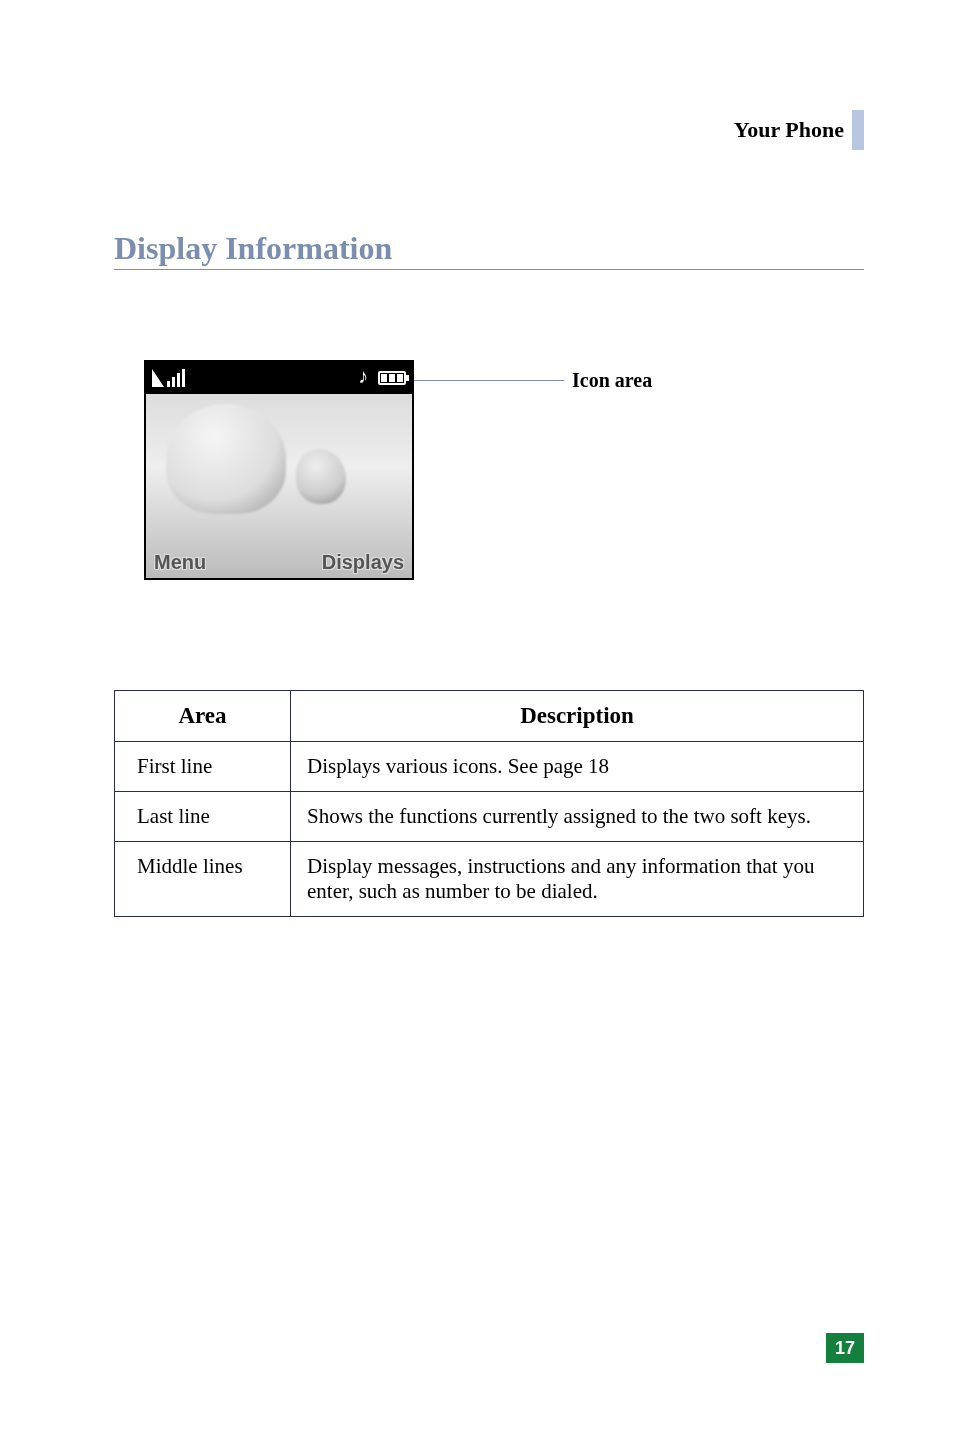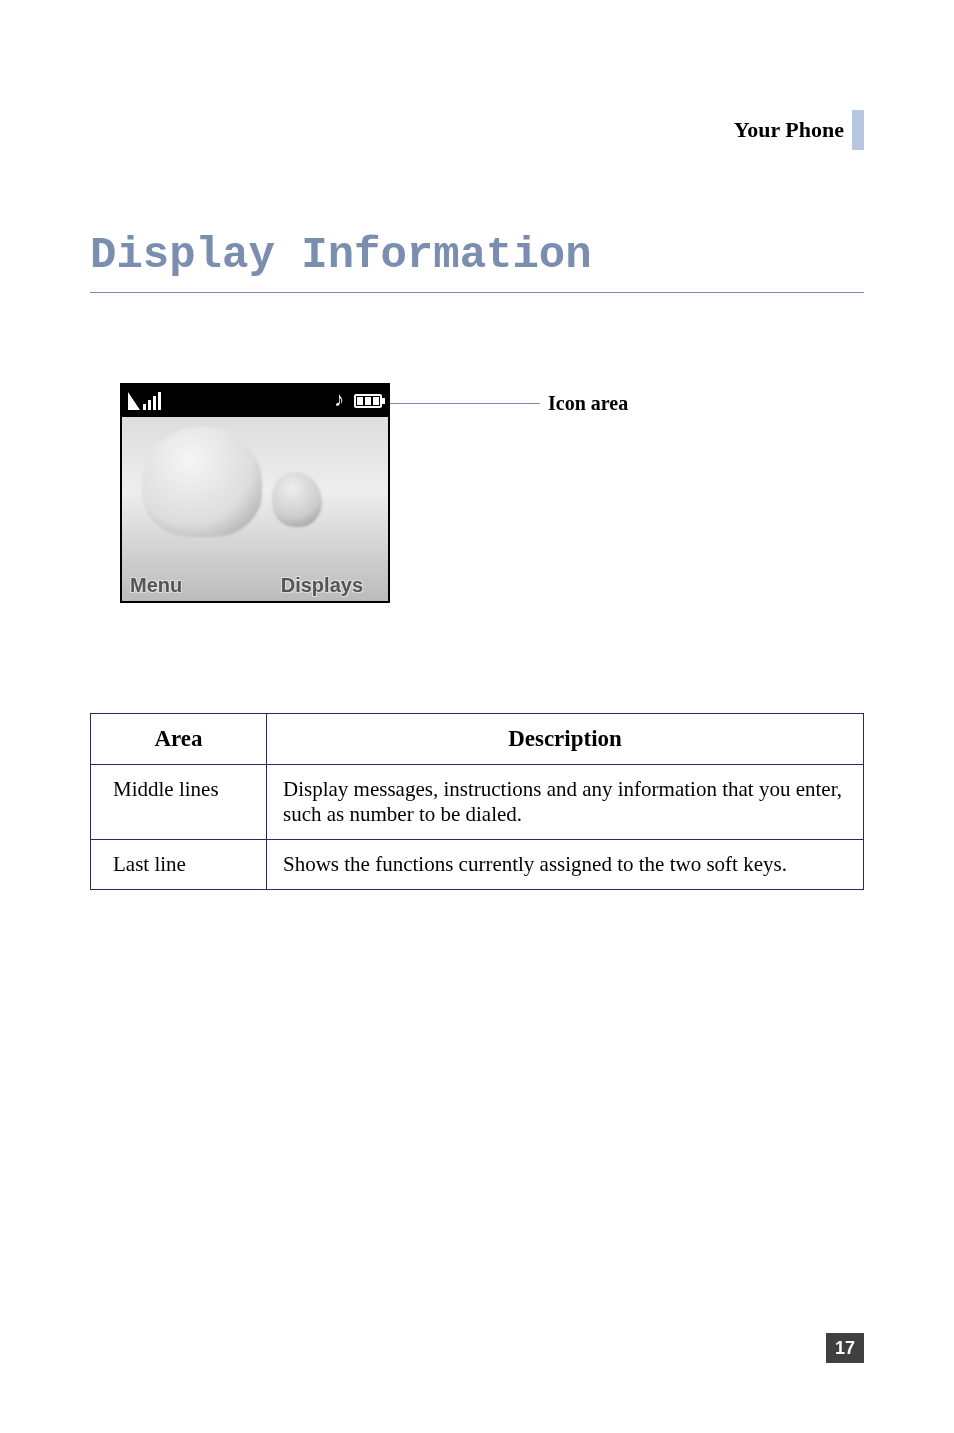--- a/index.html
+++ b/index.html
@@ -8,45 +8,45 @@
     height: 1433px;
     background: #ffffff;
     font-family: "Times New Roman", Times, serif;
     position: relative;
     color: #000;
   }
   .page {
     padding: 110px 90px 0 90px;
     position: relative;
     height: 100%;
+    margin-left: 24px;
   }
   .header-row {
     display: flex;
     justify-content: flex-end;
     align-items: center;
     margin-bottom: 80px;
   }
   .header-title {
     font-size: 22px;
     font-weight: bold;
     margin-right: 8px;
   }
   .header-tab {
     width: 12px;
     height: 40px;
     background: #b7c7e2;
   }
   .section-title {
-    font-size: 44px;
+    font-size: 32px;
     font-weight: bold;
     color: #7b8eb0;
     border-bottom: 1px solid #7b8eb0;
-    padding-bottom: 12px;
+    padding-bottom: 2px;
     margin-bottom: 90px;
-    font-family: Liberation Mono, monospace;
   }
   .figure-row {
     display: flex;
     align-items: flex-start;
     gap: 0;
     margin-left: 30px;
     margin-bottom: 110px;
   }
   .phone-screen {
     width: 270px;
@@ -110,21 +110,21 @@
     filter: blur(0.8px);
   }
   .ps-time-row {
     position: absolute; bottom: 36px; left: 0; right: 0;
     display: flex; justify-content: space-between; padding: 0 8px;
     font-family: Arial, sans-serif; font-weight: bold; font-size: 22px;
     color: #222;
     text-shadow: -1px -1px 0 #fff, 1px -1px 0 #fff, -1px 1px 0 #fff, 1px 1px 0 #fff;
   }
   .ps-softkey-row {
-    position: absolute; bottom: 4px; left: 0; right: 17px;
+    position: absolute; bottom: 4px; left: 0; right: 0;
     display: flex; justify-content: space-between; padding: 0 8px;
     font-family: Arial, sans-serif; font-weight: bold; font-size: 20px;
     color: #555;
     text-shadow: -1px -1px 0 #ddd, 1px -1px 0 #ddd, -1px 1px 0 #ddd, 1px 1px 0 #ddd;
   }
   .callouts {
     display: flex;
     flex-direction: column;
     justify-content: space-between;
     height: 220px;
@@ -170,21 +170,21 @@
   }
   table.desc th:first-child { width: 176px; }
   table.desc td:first-child { padding-left: 22px; }
 
   .page-num-badge {
     position: absolute;
     right: 90px;
     bottom: 70px;
     width: 38px;
     height: 30px;
-    background: #404040;
+    background: #15803d;
     color: #fff;
     font-family: Arial, sans-serif;
     font-size: 18px;
     font-weight: bold;
     display: flex;
     align-items: center;
     justify-content: center;
   }
 </style>
 </head>
@@ -242,24 +242,28 @@
 
   <table class="desc">
     <thead>
       <tr>
         <th>Area</th>
         <th>Description</th>
       </tr>
     </thead>
     <tbody>
       <tr>
+        <td>First line</td>
+        <td>Displays various icons. See page 18</td>
+      </tr>
+      <tr>
+        <td>Last line</td>
+        <td>Shows the functions currently assigned to the two soft keys.</td>
+      </tr>
+      <tr>
         <td>Middle lines</td>
         <td>Display messages, instructions and any information that you enter, such as number to be dialed.</td>
       </tr>
-      <tr>
-        <td>Last line</td>
-        <td>Shows the functions currently assigned to the two soft keys.</td>
-      </tr>
     </tbody>
   </table>
 
   <div class="page-num-badge">17</div>
 </div>
 
 </body></html>

